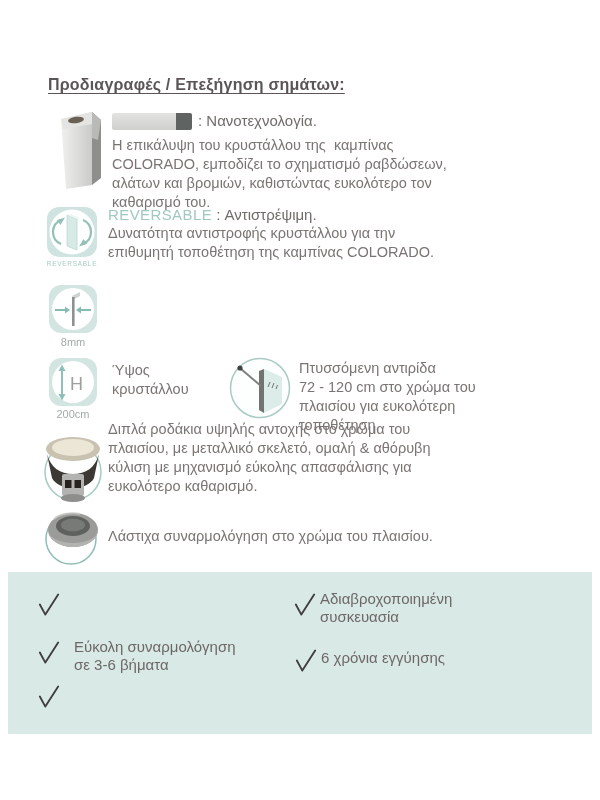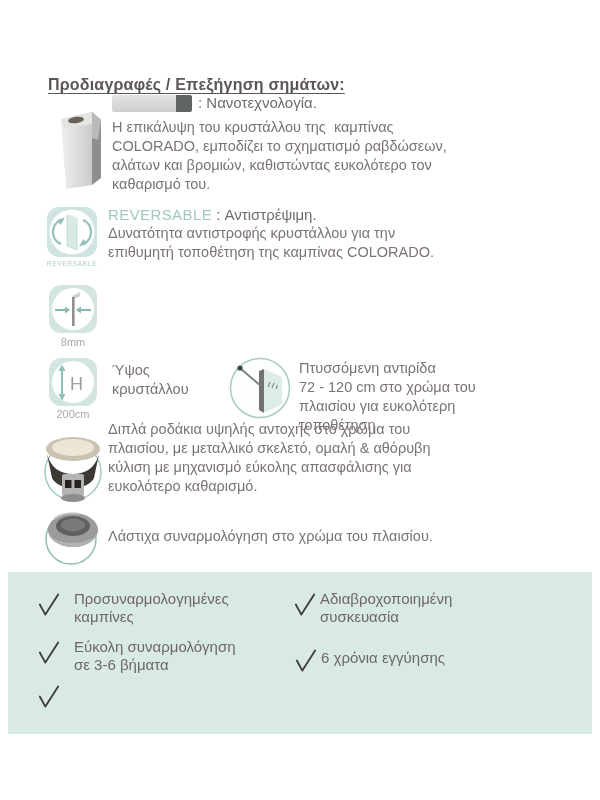--- a/index.html
+++ b/index.html
@@ -54,21 +54,21 @@
             <stop offset="1" stop-color="#cbcbc9"></stop>
         </linearGradient>
       </defs>
       <polygon points="7,9 38,2 38,75 12,79" fill="url(#gProf)"></polygon>
       <path d="M38,2 L47,10 L47,68 L38,75 Z" fill="#8e8e8c"></path>
       <path d="M38,2 L47,10 L44,30 L38,28 Z" fill="#b9b9b7"></path>
       <polygon points="7,9 38,2 38,14 9,19" fill="#e4e4e2"></polygon>
       <ellipse cx="22" cy="10" rx="8" ry="3.2" fill="#6a6156" transform="rotate(-8 22 10)"></ellipse>
     </svg>
   </div>
-  <div class="abs" style="left:112px; top:93px; width:440px;">
+  <div class="abs" style="left:112px; top:111px; width:440px;">
     <div class="nano-line">
       <span class="nano-bar">
         <span class="bar-light"></span>
           <span class="bar-dark"></span>
       </span>
       <span class="heading-line">: Νανοτεχνολογία.</span>
     </div>
     <div class="body-text" style="margin-top:5px;">Η επικάλυψη του κρυστάλλου της  καμπίνας
 COLORADO, εμποδίζει το σχηματισμό ραβδώσεων,
 αλάτων και βρομιών, καθιστώντας ευκολότερο τον
@@ -166,22 +166,20 @@
       <path d="M10,14 A22,12 0 0 1 36,9" fill="none" stroke="#c6c6c4" stroke-width="2" opacity="0.8"></path>
     </svg>
   </div>
   <div class="abs body-text" style="left:108px; top:527px; width:470px;">Λάστιχα συναρμολόγηση στο χρώμα του πλαισίου.</div>
 
   <div class="panel">
 
     <svg class="abs" style="left:30px; top:20px;" width="22" height="25" viewBox="0 0 24 26">
       <path d="M2 13 L8 24 L22 2" fill="none" stroke="#3d3d3d" stroke-width="2" stroke-linecap="round" stroke-linejoin="round"></path>
     </svg>
-    <div class="abs feature-text" style="left:66px; top:18px; width:215px;">Προσυναρμολογημένες
-καμπίνες</div>
 
     <svg class="abs" style="left:286px; top:20px;" width="22" height="25" viewBox="0 0 24 26">
       <path d="M2 13 L8 24 L22 2" fill="none" stroke="#3d3d3d" stroke-width="2" stroke-linecap="round" stroke-linejoin="round"></path>
     </svg>
     <div class="abs feature-text" style="left:312px; top:18px; width:210px;">Αδιαβροχοποιημένη
 συσκευασία</div>
 
     <svg class="abs" style="left:30px; top:68px;" width="22" height="25" viewBox="0 0 24 26">
       <path d="M2 13 L8 24 L22 2" fill="none" stroke="#3d3d3d" stroke-width="2" stroke-linecap="round" stroke-linejoin="round"></path>
     </svg>

